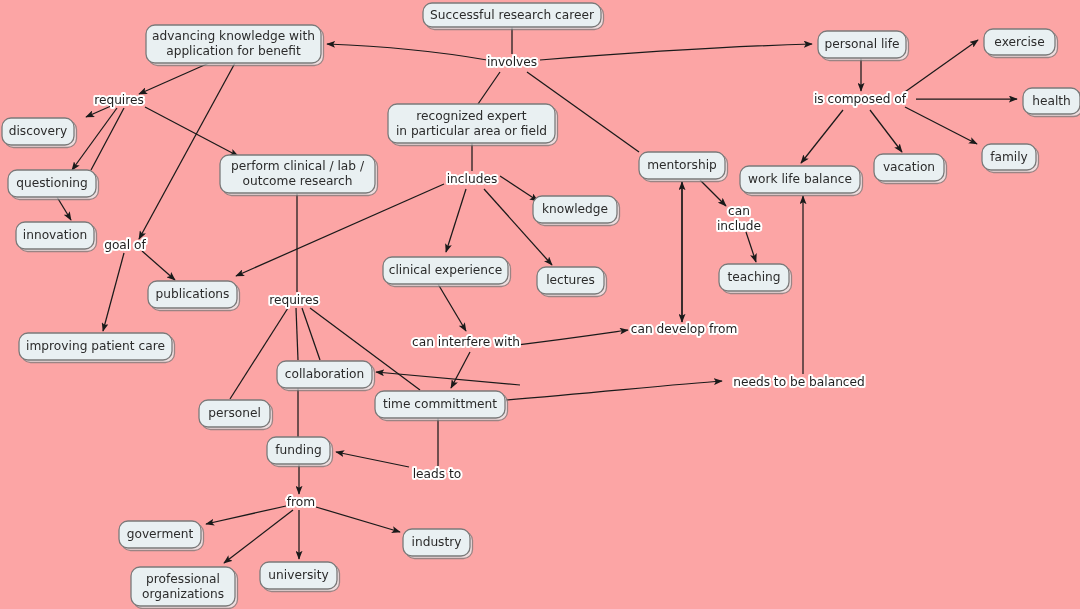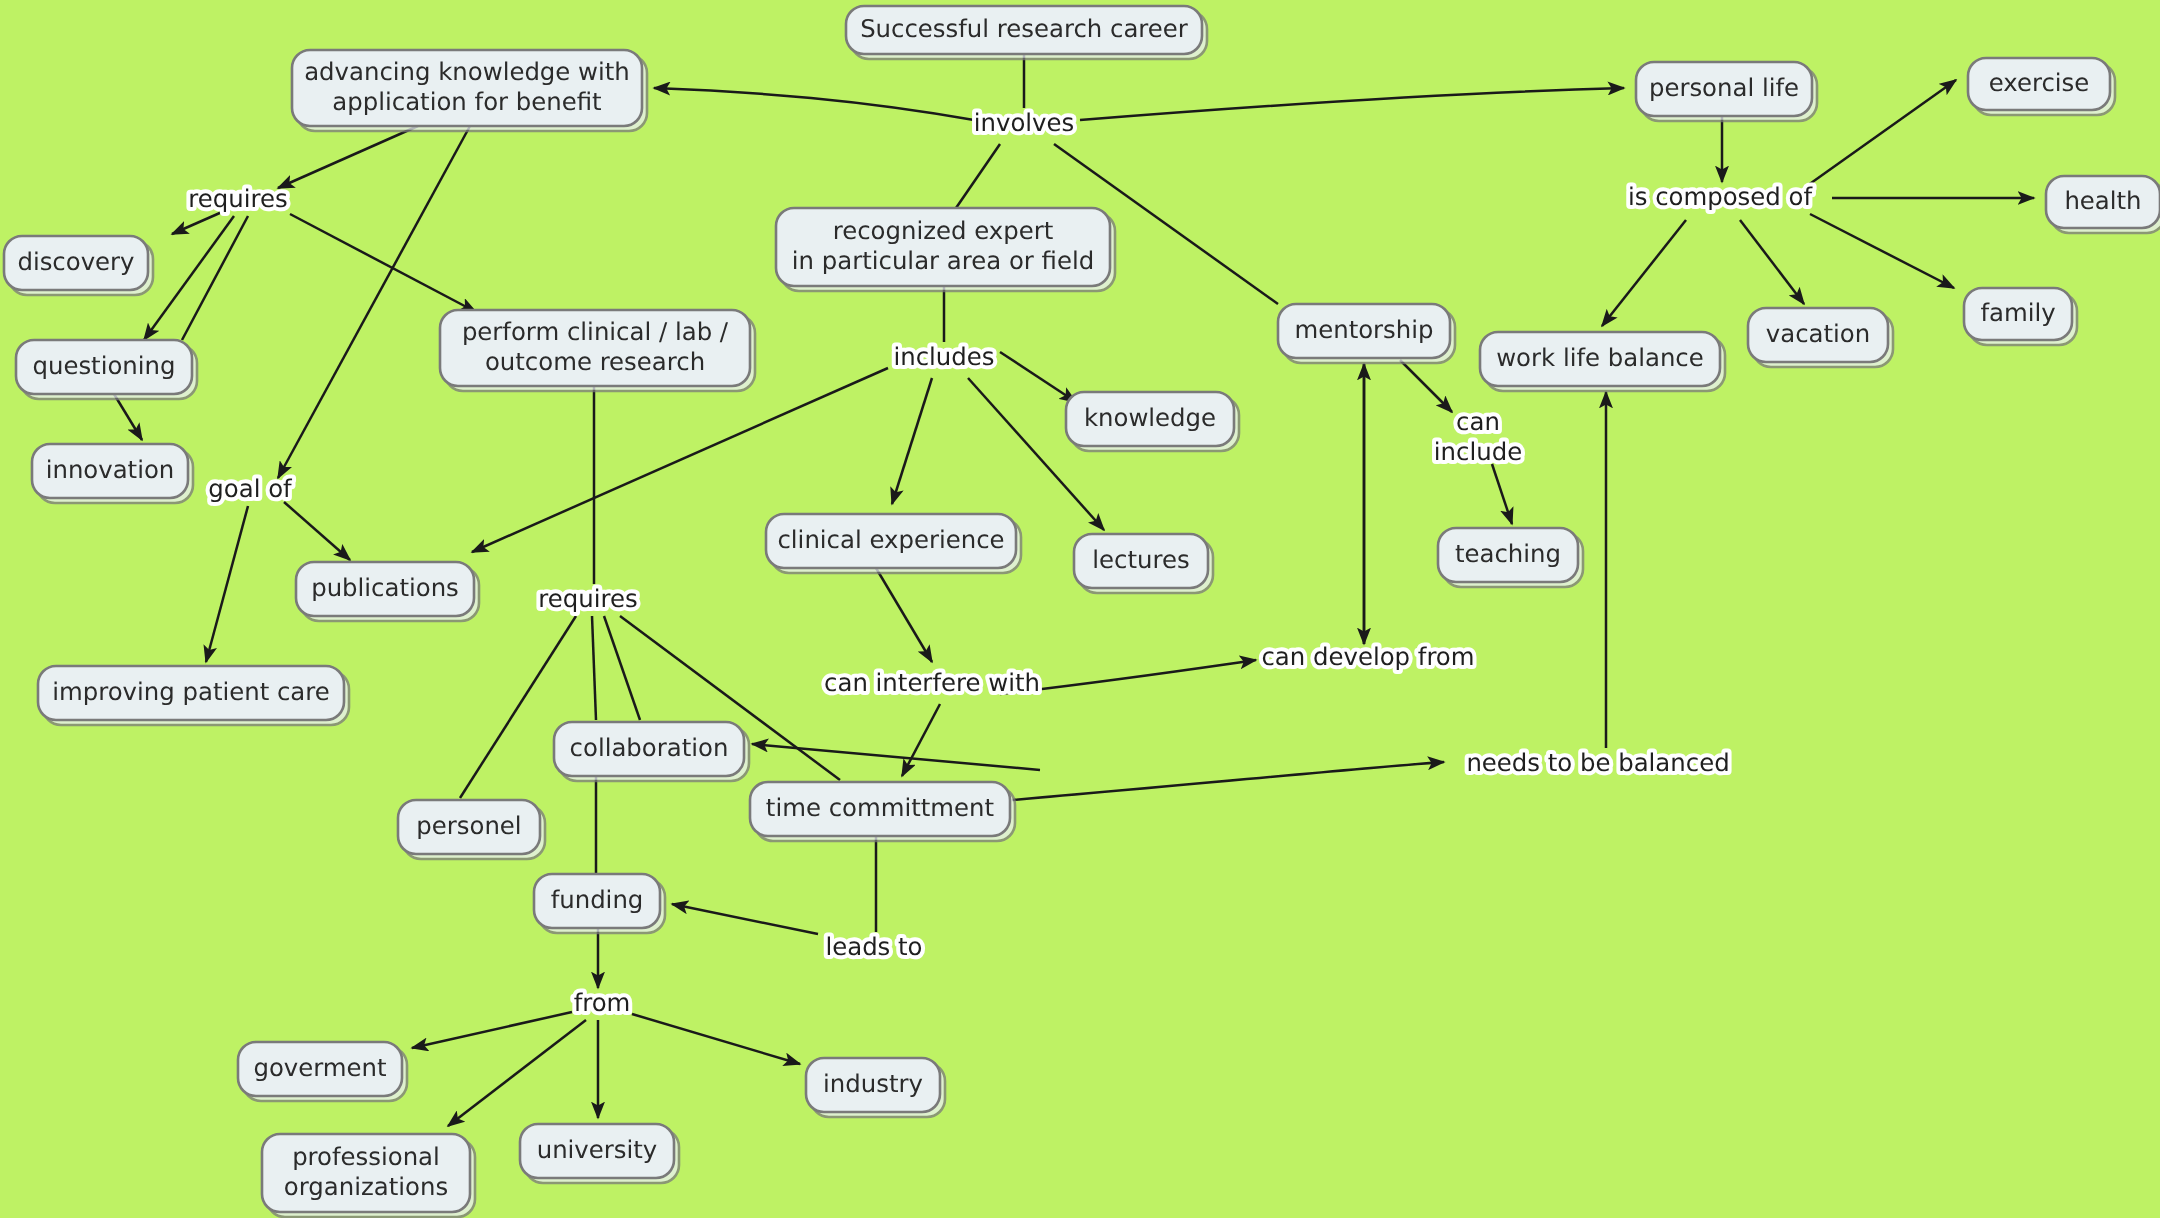--- a/index.html
+++ b/index.html
@@ -7,21 +7,21 @@
     padding: 0;
     background: #ffffff;
   }
   body {
     font-family: "DejaVu Sans", "Liberation Sans", sans-serif;
   }
   #canvas-wrap {
     position: relative;
     width: 1080px;
     height: 609px;
-    background: #bef264;
+    background: #fca5a5;
     overflow: hidden;
   }
   svg#map-svg {
     position: absolute;
     left: 0;
     top: 0;
     width: 1080px;
     height: 609px;
     display: block;
   }

